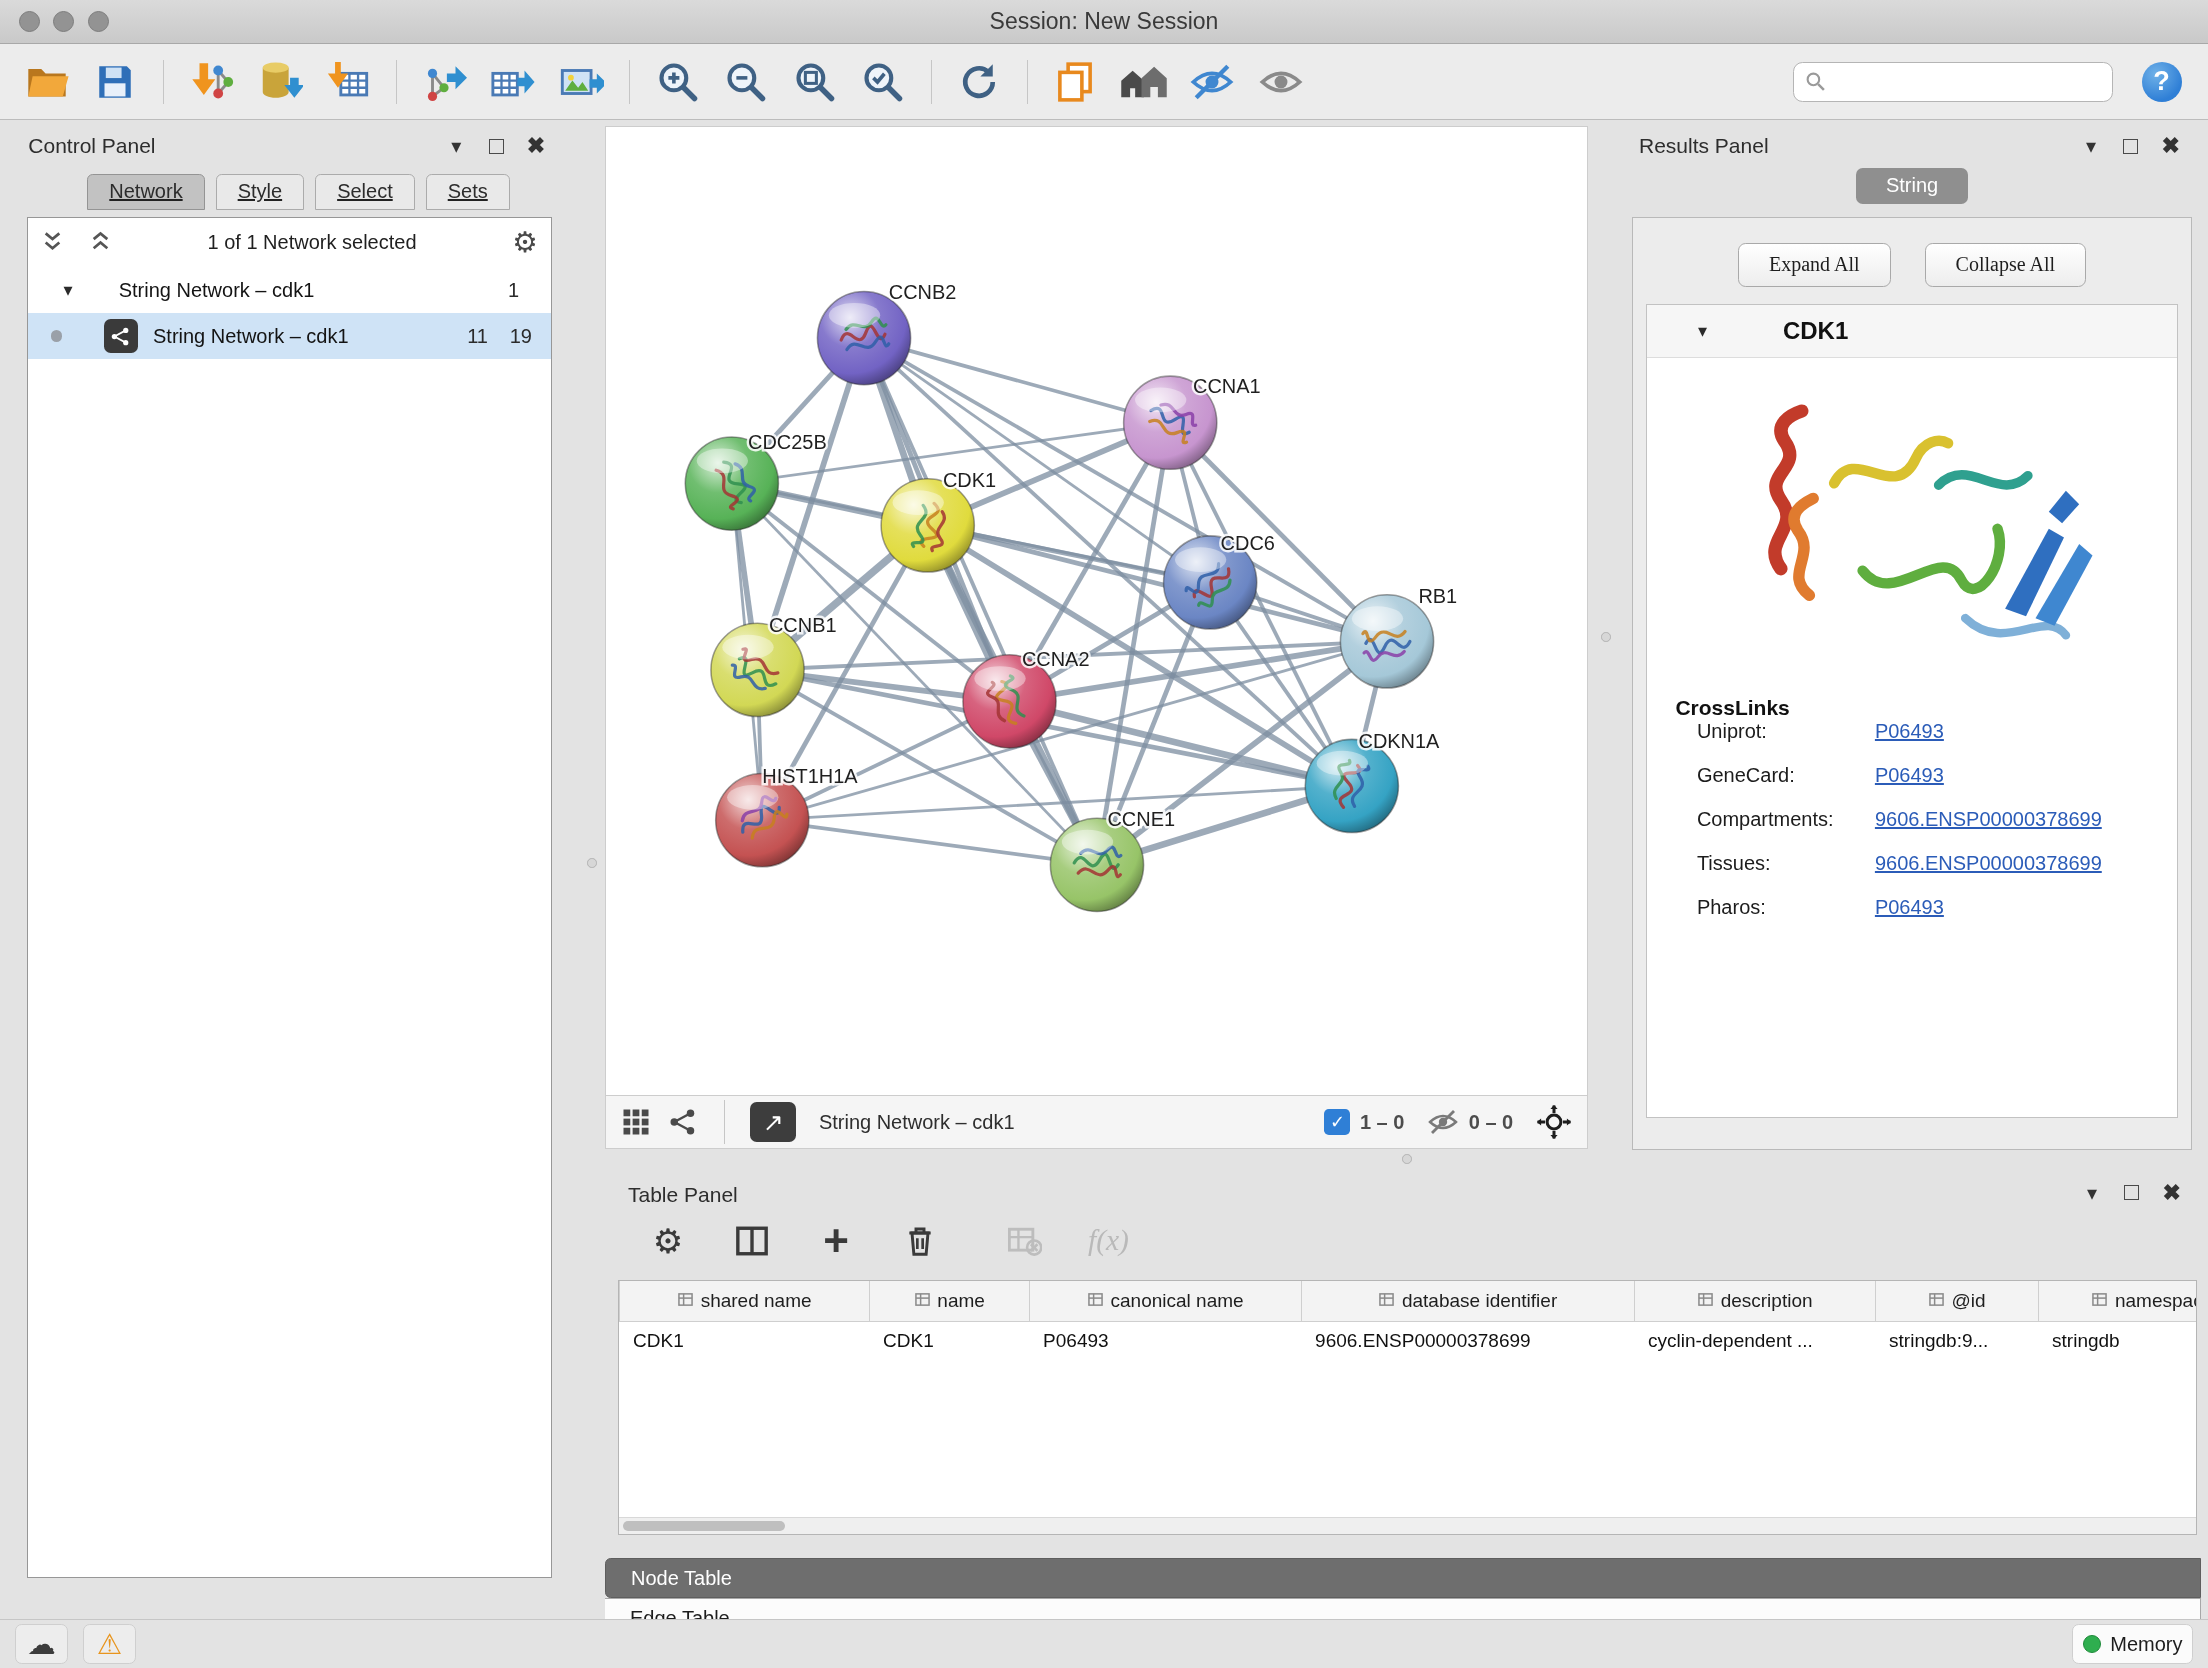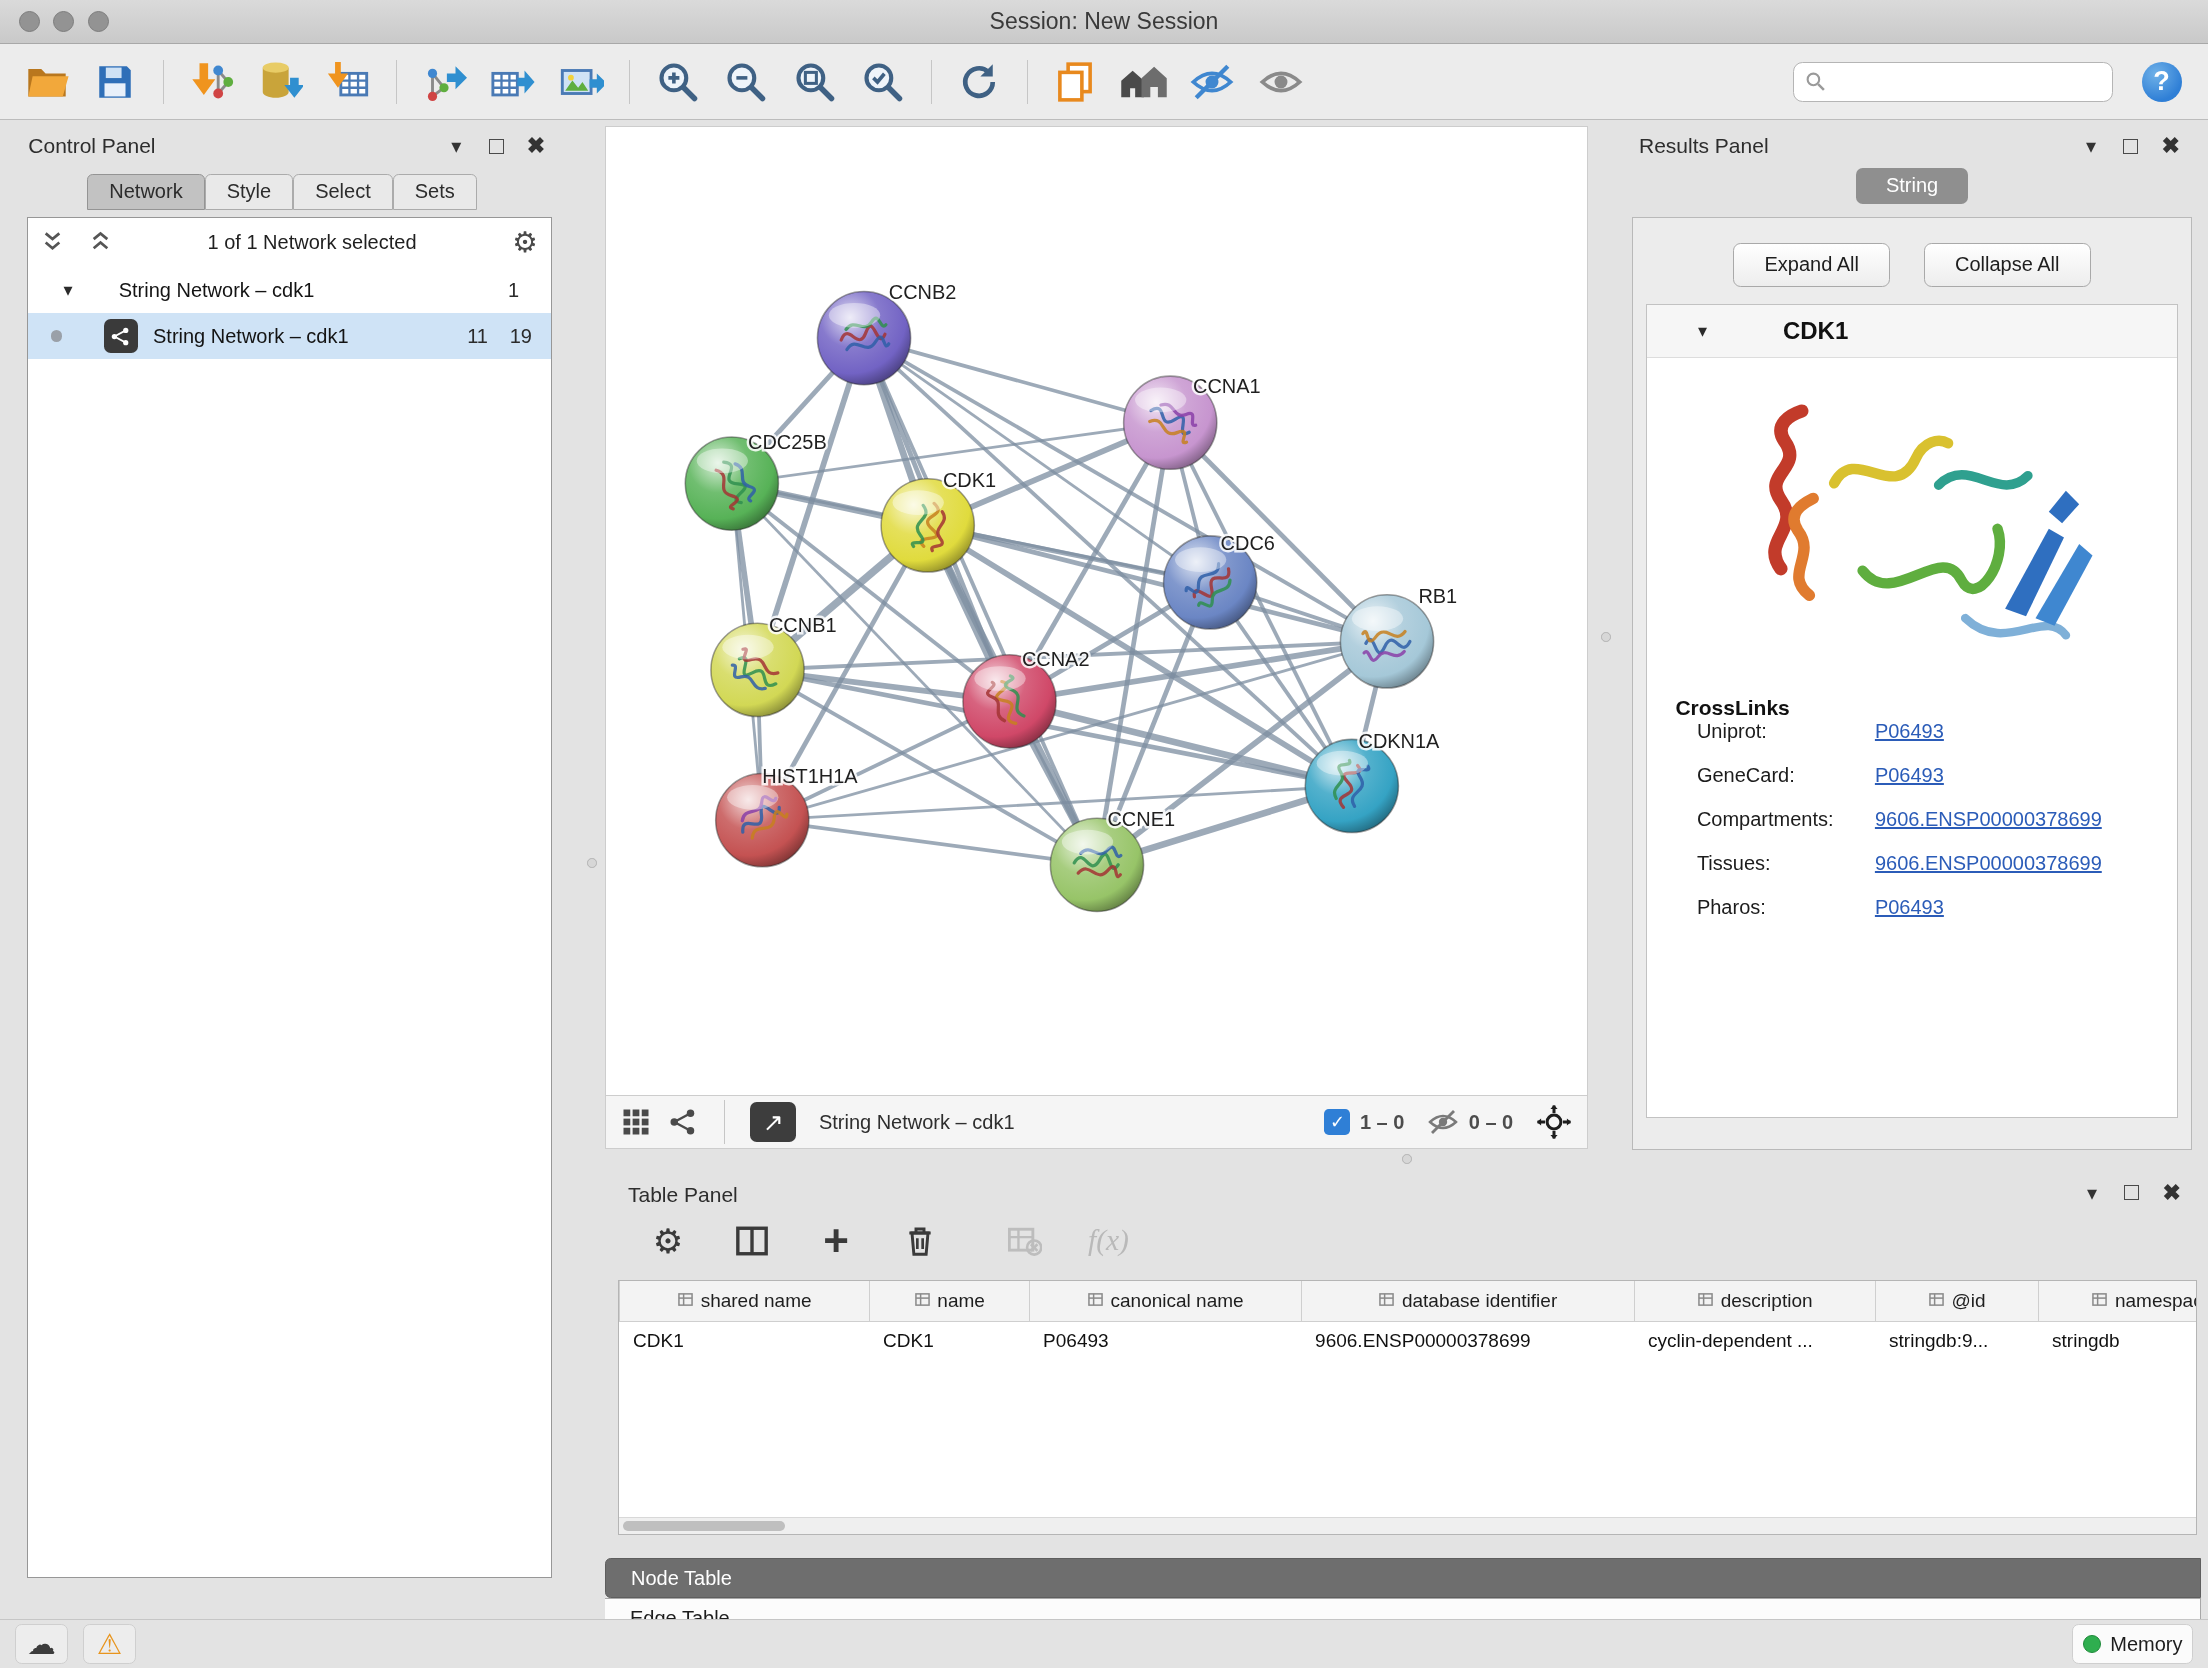--- a/index.html
+++ b/index.html
@@ -28,21 +28,21 @@
   
   .panel-header{display:flex;align-items:center;height:40px;padding:0 15px;gap:11.4px;}
   .ph-title{font-size:21px;color:#2d2d2d;}
   .ph-spacer{flex:1;}
   .ph-btn{display:flex;align-items:center;justify-content:center;width:28.5px;height:28.5px;font-size:20px;color:#333;cursor:default;}
   .float-box{width:15px;height:15px;border:1.9px solid #4a4a4a;display:inline-block;}
   .ph-close{font-weight:bold;font-size:22px;}
 
   
   .control-panel{position:absolute;left:13.3px;top:126px;width:552px;height:1461px;}
-  .cp-tabs{display:flex;gap:0;padding-left:74px;align-items:flex-end;height:44px;}
+  .cp-tabs{display:flex;gap:11px;padding-left:74px;align-items:flex-end;height:44px;text-decoration:underline;}
   .cp-tab{font-size:20px;padding:5.7px 21px;border:1px solid #ababab;border-radius:5.7px 5.7px 0 0;background:#e9e9e9;color:#2c2c2c;}
   .cp-tab.selected{background:#c2c2c2;border-color:#949494;}
   .cp-box{position:absolute;top:91px;left:13.3px;right:13.3px;bottom:9.5px;background:#fff;border:1px solid #979797;}
   .cp-row1{height:49px;display:flex;align-items:center;padding:0 13.3px;gap:25px;}
   .cp-summary{flex:1;text-align:center;font-size:20px;color:#1f1f1f;}
   .tree-row{height:46px;display:flex;align-items:center;font-size:20px;color:#141414;}
   .tree-collection{padding-left:36px;gap:0;}
   .tree-collection .disc{margin-right:46px;font-size:18px;color:#2b2b2b;}
   .tree-net{background:#cfe3f6;padding-left:23px;}
   .sel-dot{width:11.4px;height:11.4px;border-radius:50%;background:#9aa0a8;margin-right:42px;flex:none;}
@@ -61,21 +61,21 @@
   .nt-count{font-size:20px;color:#4c4c4c;margin-right:13.3px;font-weight:bold;}
   .dark-btn{width:46px;height:40px;border-radius:6.7px;background:#3d3d3d;color:#fff;font-size:25px;display:flex;align-items:center;justify-content:center;}
 
   
   .results-panel{position:absolute;left:1624px;top:126px;width:576px;height:1035px;}
   .rp-tab{width:112px;height:36px;margin:1.9px auto 0;border-radius:6.7px;background:#8f8f8f;color:#fff;
     font-size:20px;display:flex;align-items:center;justify-content:center;}
   .rp-box{position:absolute;top:91px;left:7.6px;right:7.6px;bottom:11.4px;border:1px solid #b9b9b9;background:#ececec;padding:13.3px;}
   .rp-buttons{display:flex;justify-content:center;gap:34px;margin:11.4px 0 17px;}
   .rp-btn{height:44px;padding:0 30px;font-size:20px;background:linear-gradient(#ffffff,#ededed);
-    border:1px solid #a9a9a9;border-radius:7.6px;display:flex;align-items:center;color:#1e1e1e;}
+    border:1px solid #a9a9a9;border-radius:7.6px;display:flex;align-items:center;color:#1e1e1e;font-family:Liberation Serif, serif;}
   .rp-section{background:#fff;border:1px solid #c2c2c2;height:814px;overflow:hidden;}
   .rp-sec-head{height:53px;display:flex;align-items:center;border-bottom:1px solid #ddd;background:#f6f6f6;padding-left:51px;}
   .rp-sec-title{font-size:24px;font-weight:bold;margin-left:76px;color:#111;}
   .rp-subtitle{font-size:20px;color:#1a1a1a;padding:15px 0 5.7px 27px;}
   .protein{display:block;margin:11.4px auto 5.7px;}
   .cl-title{font-size:21px;font-weight:bold;color:#111;padding-left:28.5px;margin-top:13.3px;}
   .cl-row{height:44px;display:flex;padding-left:50px;}
   .cl-label{width:178px;font-size:20px;color:#1c1c1c;}
   .cl-link{font-size:20px;color:#2b5cb8;text-decoration:underline;}
 

